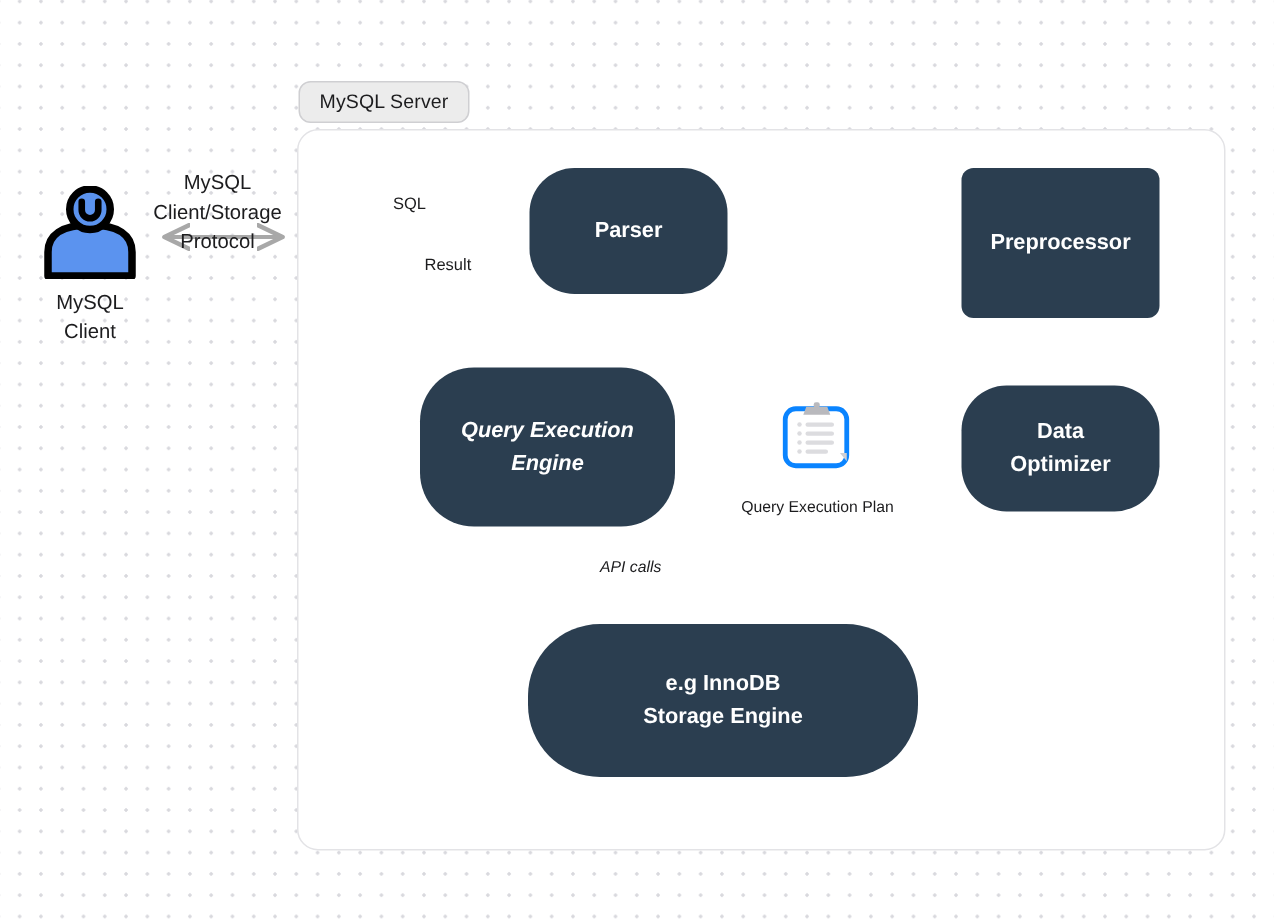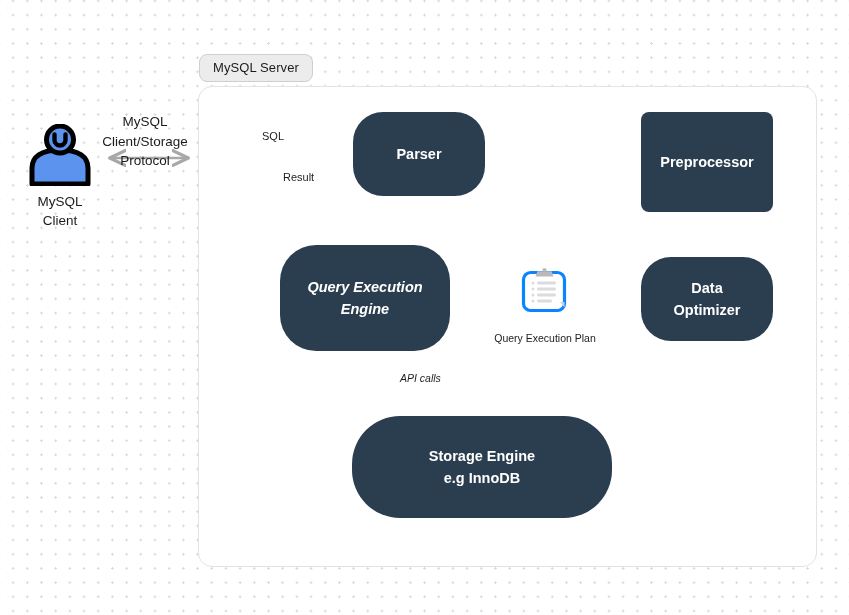--- a/index.html
+++ b/index.html
@@ -238,22 +238,22 @@
 
   <div class="node" id="node-qee">
     <div>
       <div>Query Execution</div>
       <div>Engine</div>
     </div>
   </div>
 
   <div class="node" id="node-storage">
     <div>
+      <div>e.g InnoDB</div>
       <div>Storage Engine</div>
-      <div>e.g InnoDB</div>
     </div>
   </div>
 
   <div class="qep-wrap">
     <svg class="qep-icon" width="50" height="50" viewBox="0 0 50 50" xmlns="http://www.w3.org/2000/svg">
 
       <rect x="3.5" y="6.5" width="41" height="38" rx="7" ry="7" fill="#ffffff" stroke="#0a84ff" stroke-width="3.2"></rect>
 
       <path d="M 40 36 L 44.5 36 L 44.5 41.5 Z" fill="#cfcfd4"></path>
 

